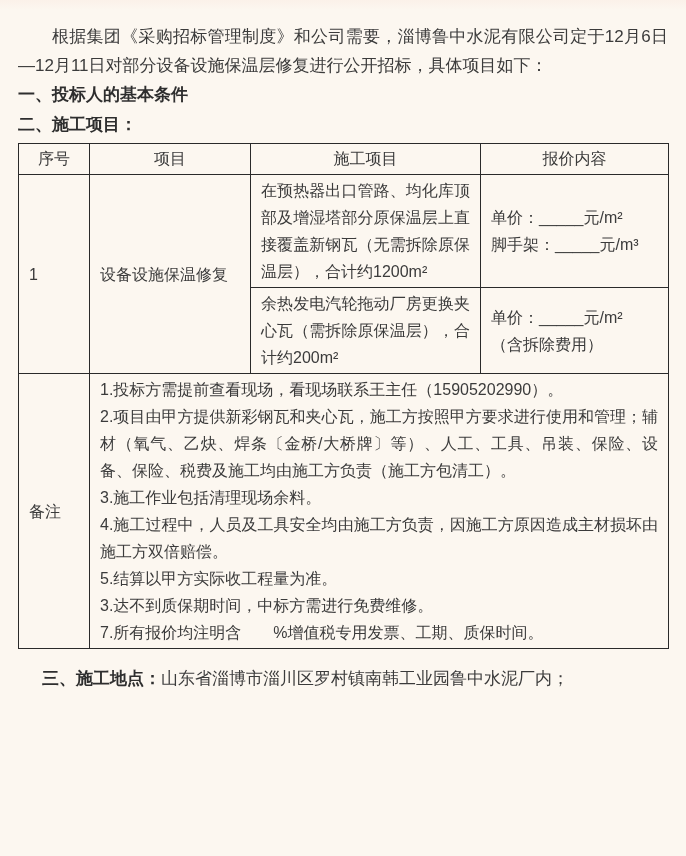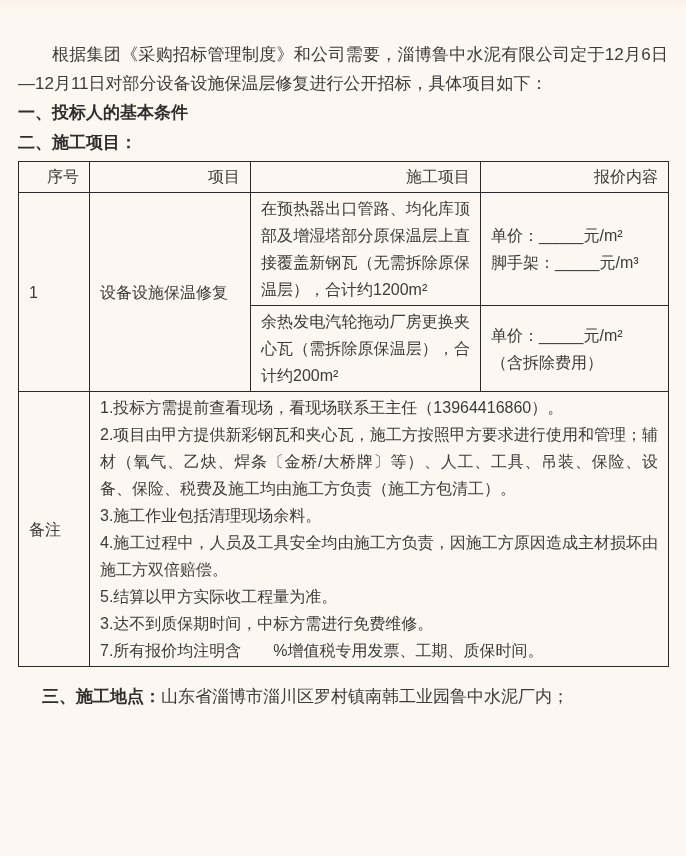--- a/index.html
+++ b/index.html
@@ -5,21 +5,21 @@
   * { margin: 0; padding: 0; box-sizing: border-box; }
   html, body {
     width: 686px; height: 856px;
     background: #fcf7f0;
     overflow: hidden;
     font-family: "Liberation Sans", sans-serif;
     color: #3b3b3b;
   }
   .page {
     width: 686px; height: 645px;
-    padding: 40px 18px 0 18px;
+    padding: 22px 18px 0 18px;
     background: linear-gradient(#fbf1e9, #fcf7f0 10px);
   }
   .para {
     font-size: 17px;
     line-height: 29px;
     text-align: justify;
   }
   .intro { text-indent: 2em; }
   .heading {
     font-size: 17px;
@@ -38,21 +38,21 @@
     padding: 2px 10px;
     font-size: 16px;
     line-height: 27px;
     vertical-align: middle;
     text-align: justify;
     overflow: hidden;
   }
   table.projects tr.header-row td {
     height: 30px;
     padding: 3px 10px;
-    text-align: right;
+    text-align: center;
     line-height: 24px;
   }
   td.quote-cell { vertical-align: top; padding-top: 5px; text-align: left; }
   td.content-cell { padding-top: 4px; padding-bottom: 4px; }
   td.remark-label { vertical-align: top; padding-top: 4px; text-align: left; }
   td.remarks-cell {
     vertical-align: top;
     padding-top: 4px; padding-bottom: 4px;
     line-height: 25.5px;
   }
@@ -103,21 +103,21 @@
     <tr>
       <td class="content-cell">余热发电汽轮拖动厂房更换夹心瓦（需拆除原保温层），合计约200m²</td>
       <td class="quote-cell">
         <div>单价：_____元/m²</div>
         <div>（含拆除费用）</div>
       </td>
     </tr>
     <tr>
       <td class="remark-label">备注</td>
       <td class="remarks-cell" colspan="3">
-        <div class="remark-line">1.投标方需提前查看现场，看现场联系王主任（13964416860）。</div>
+        <div class="remark-line">1.投标方需提前查看现场，看现场联系王主任（15905202990）。</div>
         <div class="remark-line">2.项目由甲方提供新彩钢瓦和夹心瓦，施工方按照甲方要求进行使用和管理；辅材（氧气、乙炔、焊条〔金桥/大桥牌〕等）、人工、工具、吊装、保险、设备、保险、税费及施工均由施工方负责（施工方包清工）。</div>
         <div class="remark-line">3.施工作业包括清理现场余料。</div>
         <div class="remark-line">4.施工过程中，人员及工具安全均由施工方负责，因施工方原因造成主材损坏由施工方双倍赔偿。</div>
         <div class="remark-line">5.结算以甲方实际收工程量为准。</div>
         <div class="remark-line">3.达不到质保期时间，中标方需进行免费维修。</div>
         <div class="remark-line">7.所有报价均注明含　　%增值税专用发票、工期、质保时间。</div>
       </td>
     </tr>
   </tbody>
     </table>

